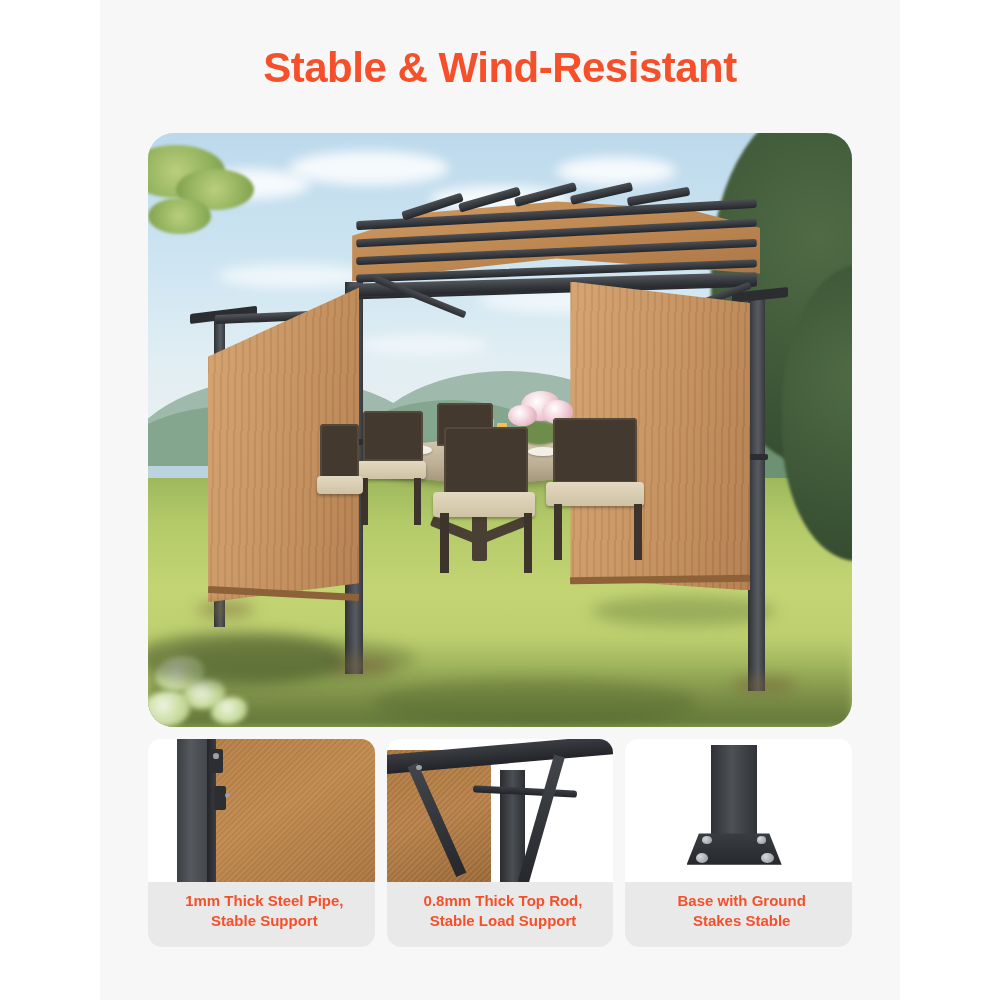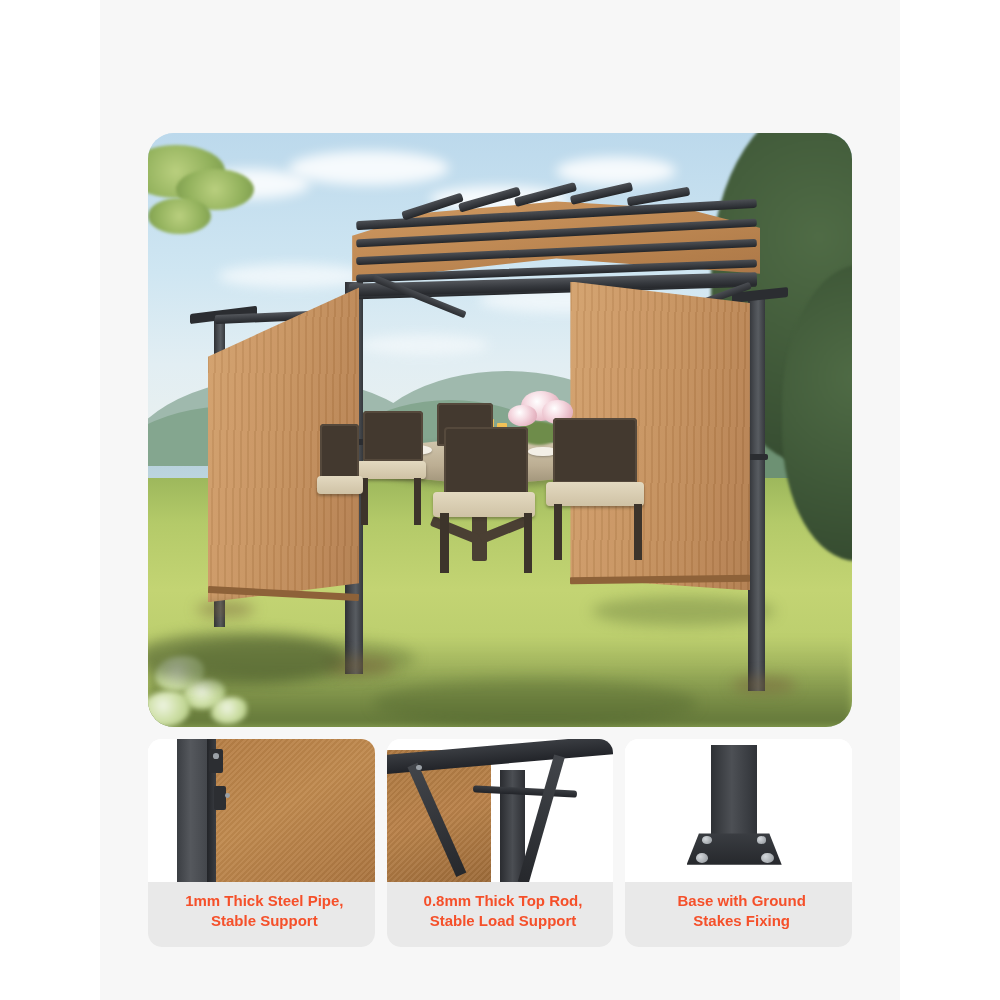--- a/index.html
+++ b/index.html
@@ -291,20 +291,21 @@
   .c3-plate { position: absolute; background: linear-gradient(180deg, #3a3d42 0%, #26282c 100%); }
   .c3-bolt  { position: absolute; background: radial-gradient(circle at 35% 35%, #d4d8dc, #8e9398); border-radius: 50%; }
 </style>
 </head>
 <body>
 
 <div id="page">
 
   <div id="panel"></div>
 
+  <h1 id="headline">Stable &amp; Wind-Resistant</h1>
 
   <div id="hero">
 
     <div class="sky"></div>
 
     <div class="cloud" style="left:6%;top:6%;width:120px;height:30px;"></div>
     <div class="cloud" style="left:20%;top:3%;width:160px;height:34px;"></div>
     <div class="cloud" style="left:40%;top:9%;width:140px;height:26px;"></div>
     <div class="cloud" style="left:58%;top:4%;width:120px;height:28px;"></div>
     <div class="cloud" style="left:10%;top:22%;width:150px;height:24px;opacity:.75;"></div>
@@ -477,16 +478,16 @@
       <div class="card-photo">
         <div class="c3-bg"></div>
         <div class="c3-post" style="left:38%;top:4%;width:20%;height:80%;"></div>
         <div class="c3-plate" style="left:27%;top:66%;width:42%;height:22%;clip-path:polygon(13% 0%, 87% 0%, 100% 100%, 0% 100%);"></div>
         <div class="c3-bolt" style="left:31%;top:80%;width:5.5%;height:7%;"></div>
         <div class="c3-bolt" style="left:60%;top:80%;width:5.5%;height:7%;"></div>
         <div class="c3-bolt" style="left:34%;top:68%;width:4.2%;height:5.2%;"></div>
         <div class="c3-bolt" style="left:58%;top:68%;width:4.2%;height:5.2%;"></div>
       </div>
       <div class="card-caption">Base with Ground
-Stakes  Fixing</div>
+Stakes  Stable</div>
     </div>
   </div>
 </div>
 
 </body></html>

